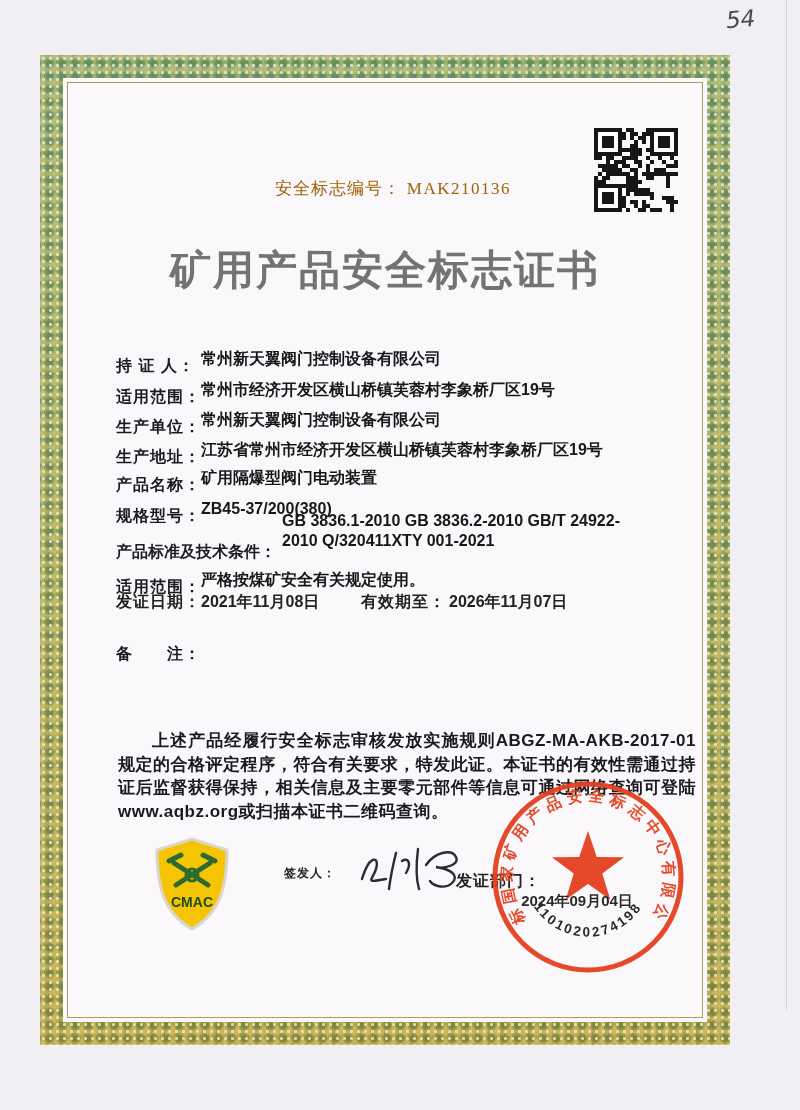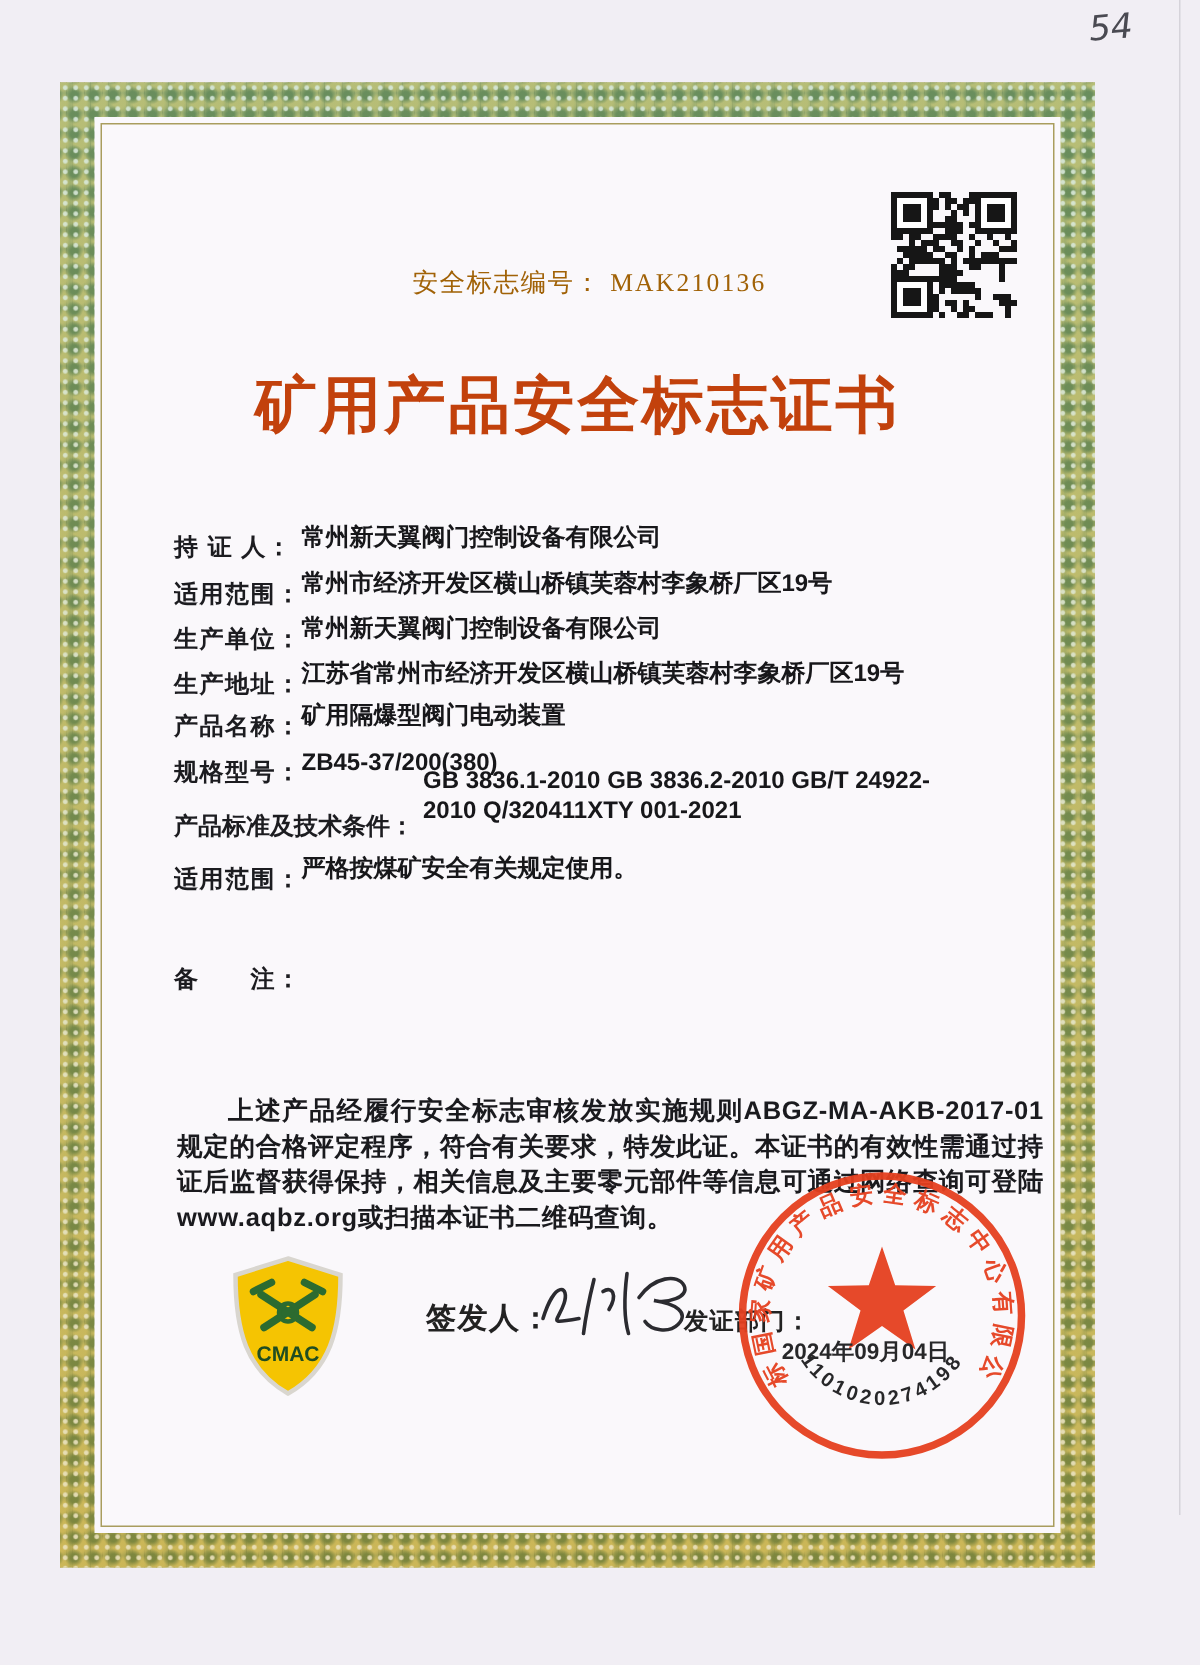--- a/index.html
+++ b/index.html
@@ -36,21 +36,21 @@
   }
   
   .ma-badge{position:absolute;left:51px;top:56px;width:118px;height:94px;}
   .cert-no{position:absolute;left:150px;top:94px;width:350px;text-align:center;
     font-size:17px;letter-spacing:1px;color:#a16207;}
   .cert-no .val{font-family:"Liberation Serif",serif;letter-spacing:1.5px;}
   .qr{position:absolute;left:526px;top:45px;width:84px;height:84px;}
   .title{
     position:absolute;left:0;top:160px;width:100%;text-align:center;
     font-family:"Liberation Serif","DejaVu Serif",serif;
-    font-size:41px;font-weight:700;letter-spacing:2px;color:#c2410c;
+    font-size:41px;font-weight:700;letter-spacing:2px;color:#737373;
   }
   
   .row{position:absolute;left:48px;font-size:16px;line-height:20px;white-space:nowrap;}
   .row .lab{position:absolute;left:0;top:0;font-weight:600;letter-spacing:1px;color:#1c1c20;margin-top:20px;}
   .row .val{position:absolute;left:85px;top:0;font-weight:700;color:#17171a;}
   .row-std  .val{left:85px;margin-top:13px;}
   .row-wide .val{left:166px;width:372px;white-space:normal;}
   .r0{top:253px;} .r1{top:284px;} .r2{top:314px;} .r3{top:344px;}
   .r4{top:372px;} .r5{top:403px;}
   .r6{top:428px;} .r6 .lab{top:11px;letter-spacing:0;}
@@ -63,21 +63,21 @@
   .rdate .v2{left:333px;font-weight:700;}
   .rremark{top:541px;}
   
   .statement{
     position:absolute;left:50px;top:646px;width:578px;
     font-size:17px;line-height:23.5px;font-weight:600;color:#1a1a1e;
     text-align:justify;text-indent:2em;letter-spacing:.5px;
   }
   
   .cmac{position:absolute;left:83px;top:754px;width:82px;height:96px;}
-  .signer-label{position:absolute;left:216px;top:782px;font-size:20px;font-weight:600;letter-spacing:1px;}
+  .signer-label{position:absolute;left:216px;top:782px;font-size:12px;font-weight:600;letter-spacing:1px;}
   .signature{position:absolute;left:288px;top:756px;width:120px;height:60px;}
   .dept-label{position:absolute;left:388px;top:788px;font-size:16px;font-weight:600;letter-spacing:1px;}
   .stamp{position:absolute;left:420px;top:694px;width:200px;height:200px;opacity:.95;}
 </style>
 </head>
 <body>
 
 <div class="paper-edge"></div>
 <div class="page-num">54</div>
 
@@ -277,20 +277,26 @@
     </div>
     <div class="row row-wide r6">
       <span class="lab">产品标准及技术条件：</span>
       <span class="val">GB 3836.1-2010 GB 3836.2-2010 GB/T 24922-2010 Q/320411XTY 001-2021</span>
     </div>
     <div class="row row-std r7">
       <span class="lab">适用范围：</span>
       <span class="val">严格按煤矿安全有关规定使用。</span>
     </div>
 
+    <div class="rdate">
+      <span class="l1">发证日期：</span>
+      <span class="v1">2021年11月08日</span>
+      <span class="l2">有效期至：</span>
+      <span class="v2">2026年11月07日</span>
+    </div>
 
     <div class="row row-std rremark">
       <span class="lab">备　　注：</span>
       <span class="val"></span>
     </div>
 
     <div class="statement">上述产品经履行安全标志审核发放实施规则ABGZ-MA-AKB-2017-01规定的合格评定程序，符合有关要求，特发此证。本证书的有效性需通过持证后监督获得保持，相关信息及主要零元部件等信息可通过网络查询可登陆www.aqbz.org或扫描本证书二维码查询。</div>
 
     <div class="cmac">
       <svg viewBox="0 0 82 96" width="82" height="96">

